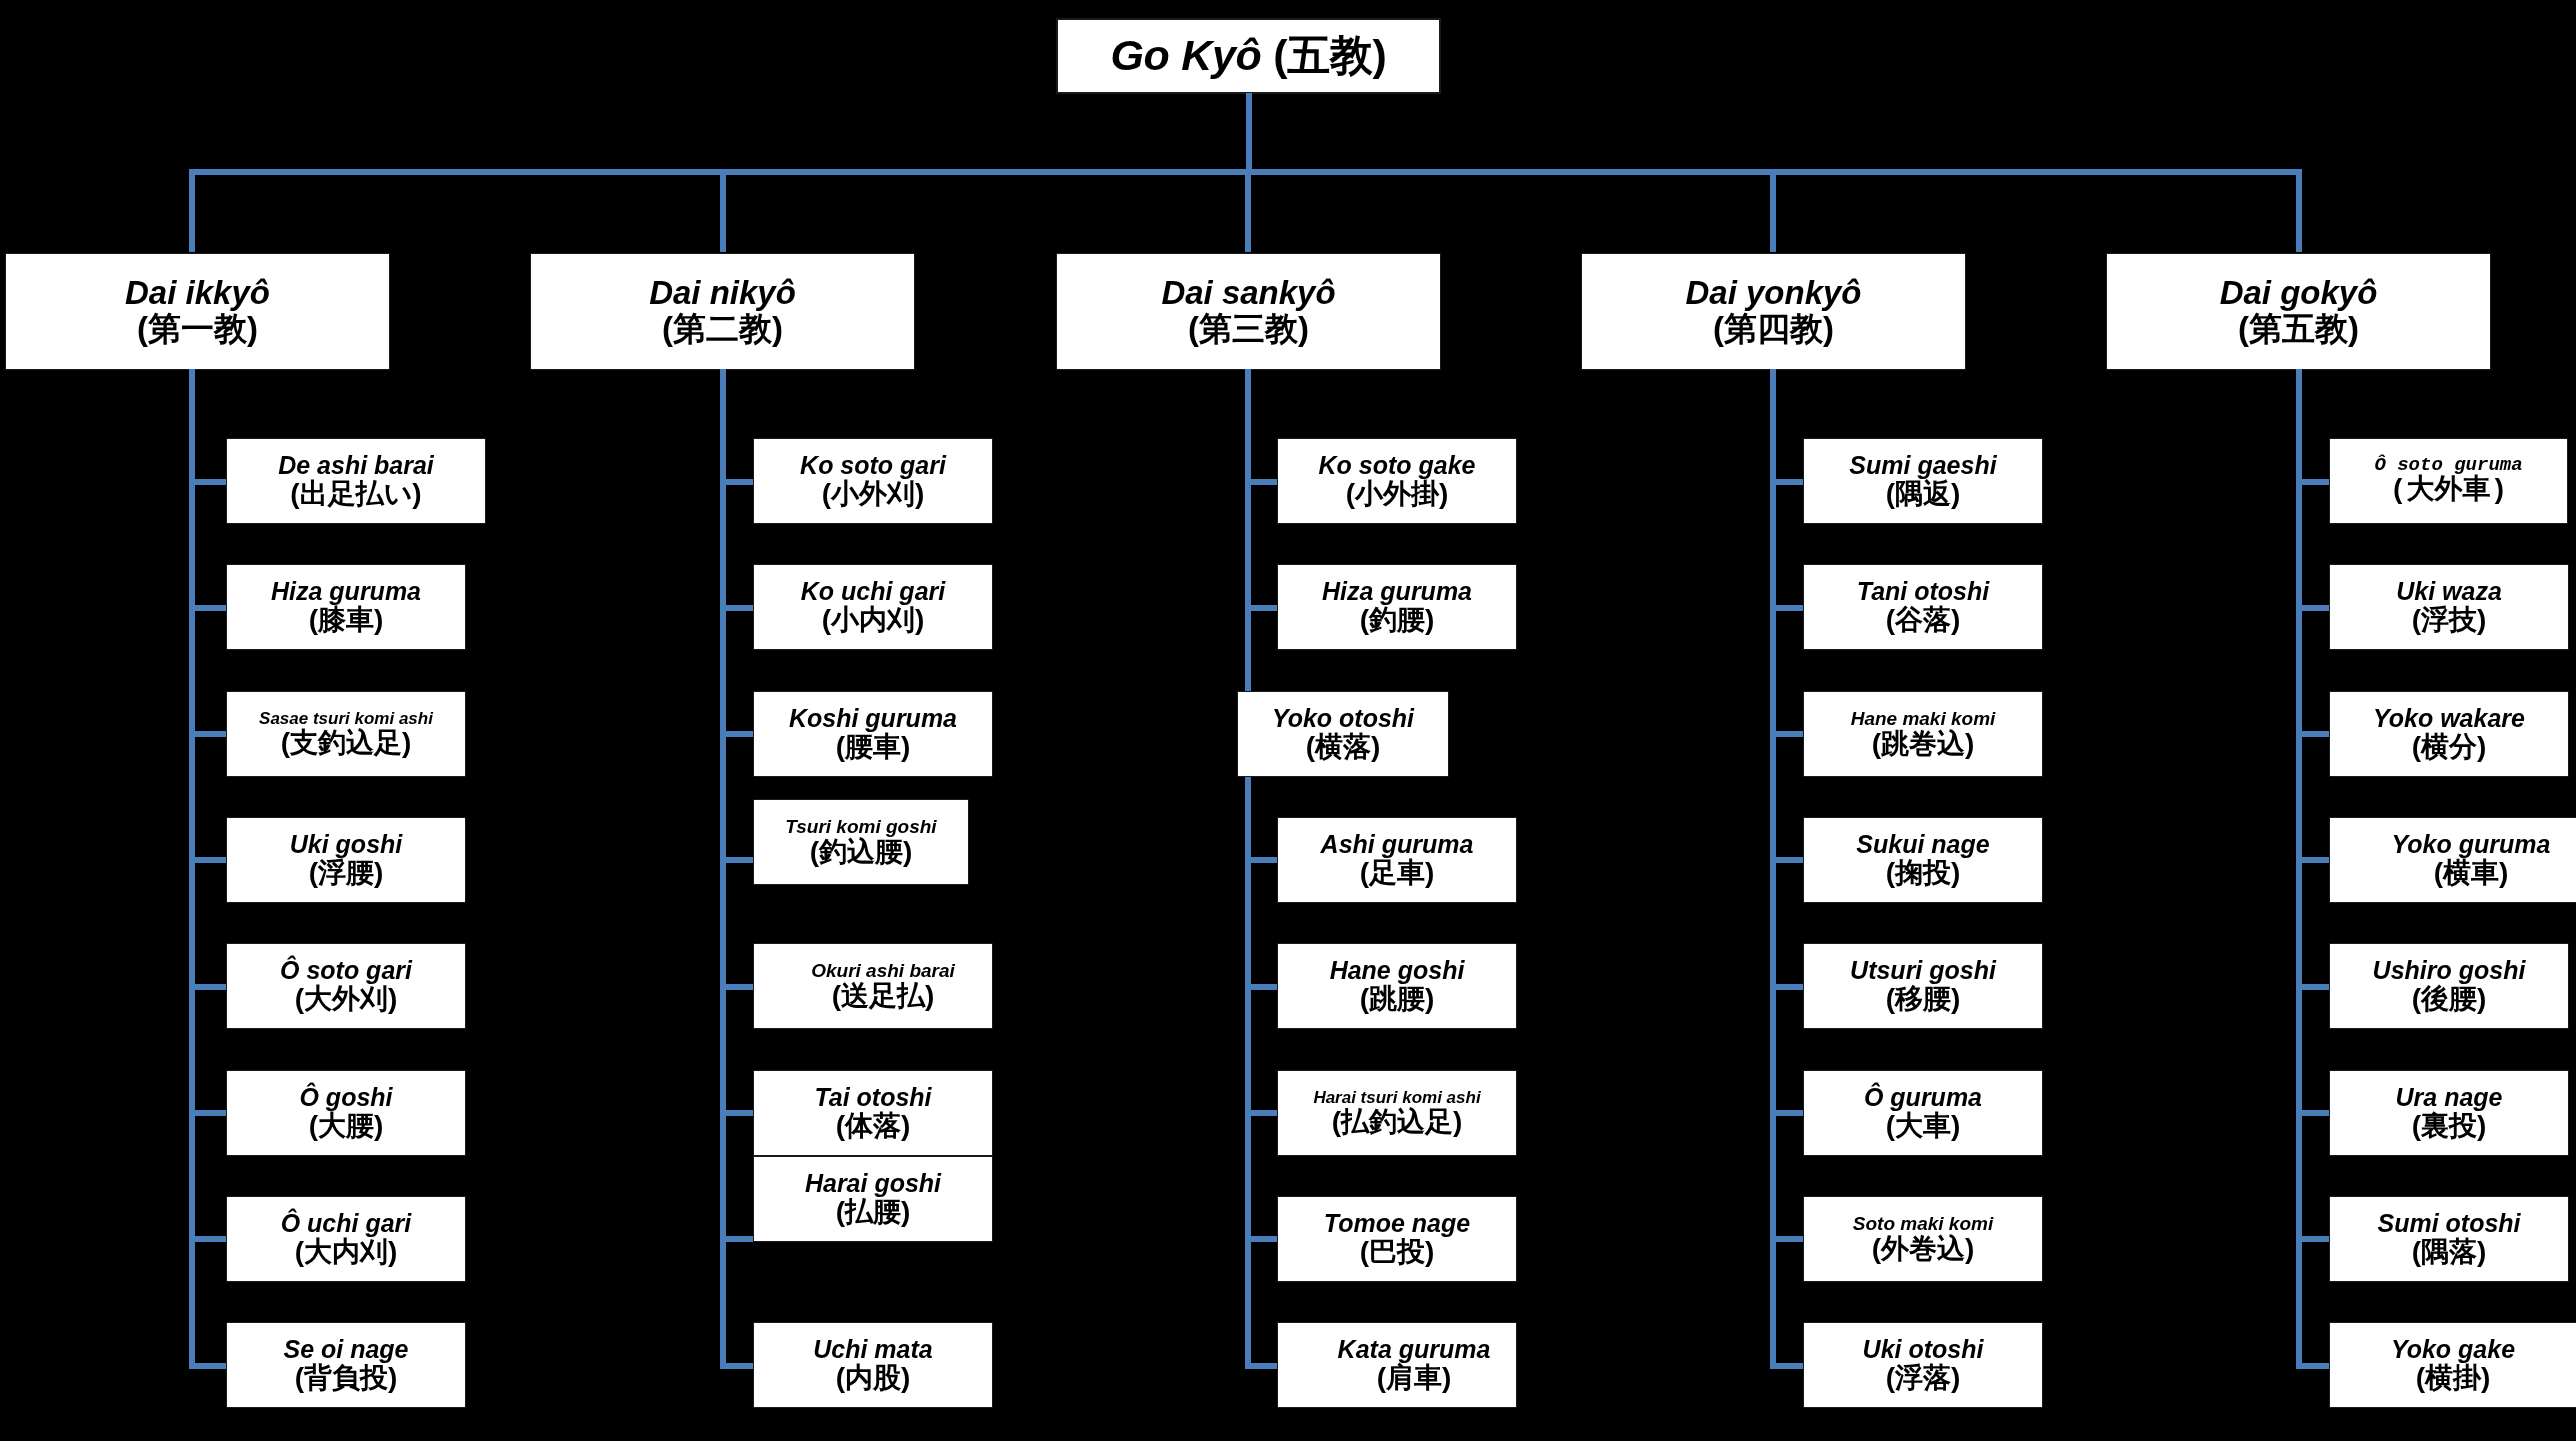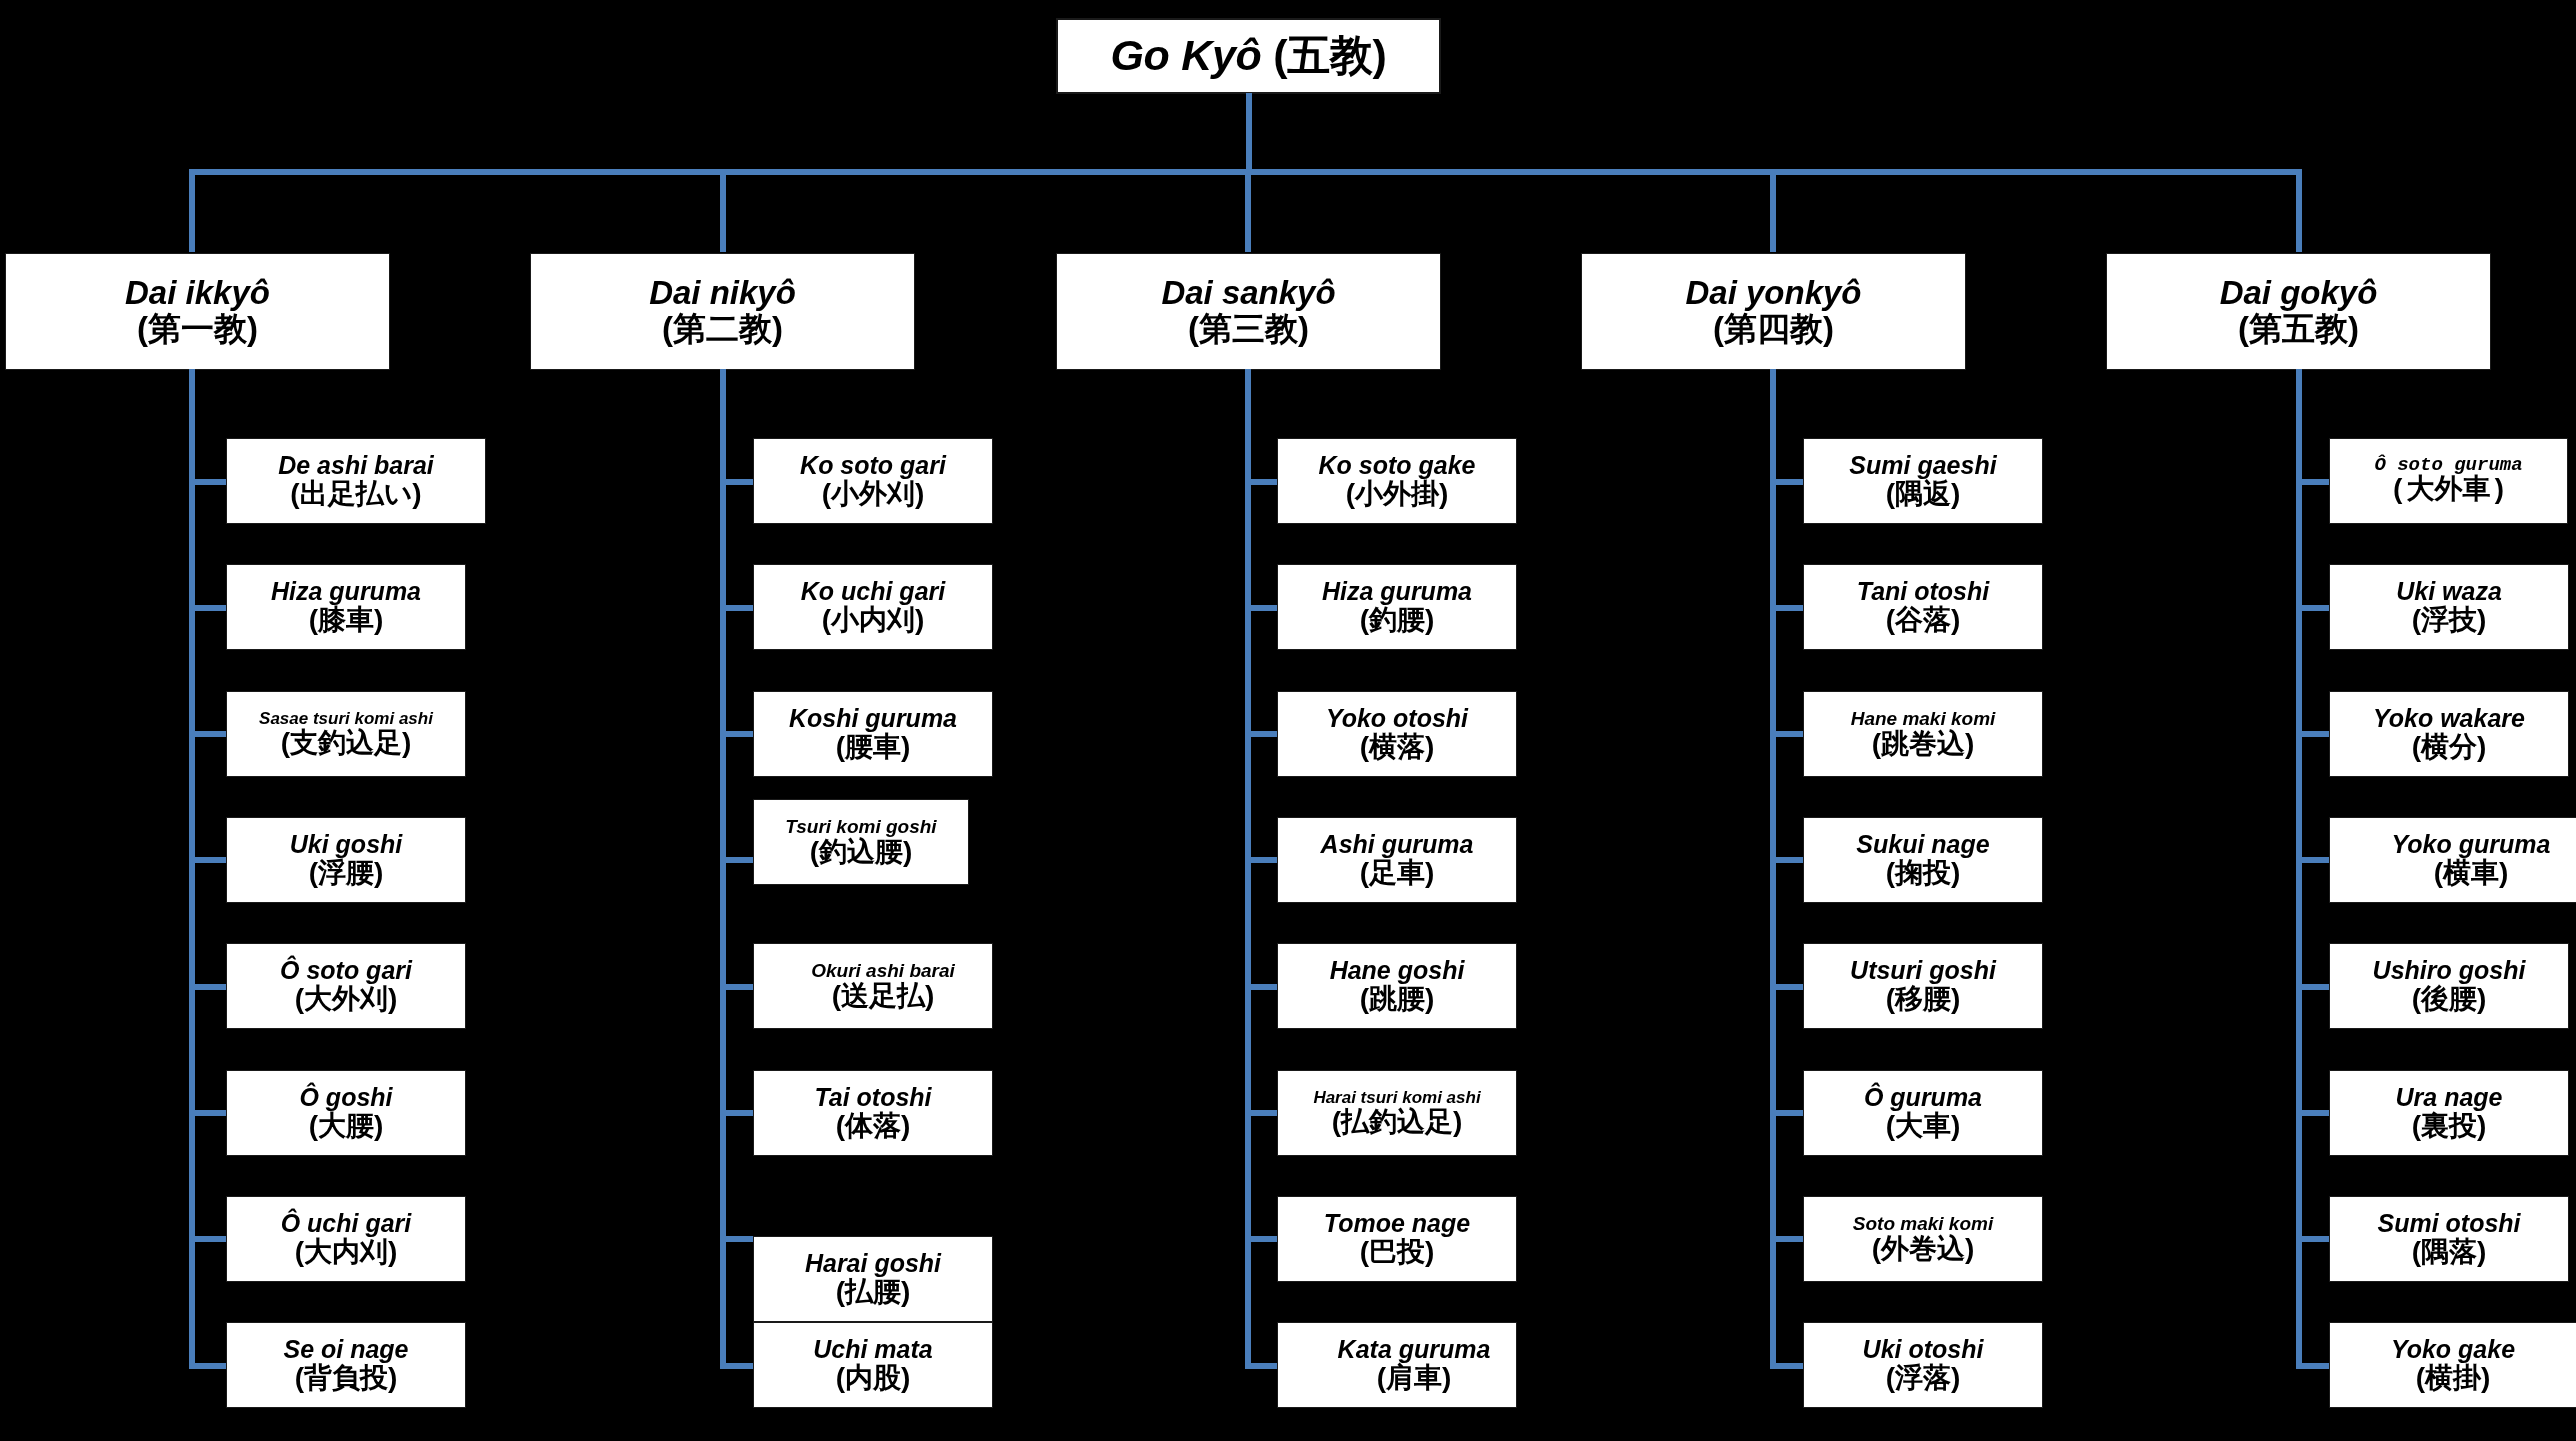--- a/index.html
+++ b/index.html
@@ -156,21 +156,21 @@
       <div class="box leaf sm" style="left: 753px; top: 943px; width: 240px; padding-left: 20px;">
         <div class="romaji">Okuri ashi barai</div>
         <div class="kanji">(送足払)</div>
       </div>
       <div class="conn h" style="left: 720px; top: 1110px; width: 33px;"></div>
       <div class="box leaf" style="left: 753px; top: 1070px; width: 240px;">
         <div class="romaji">Tai otoshi</div>
         <div class="kanji">(体落)</div>
       </div>
       <div class="conn h" style="left: 720px; top: 1236px; width: 33px;"></div>
-      <div class="box leaf" style="left: 753px; top: 1236px; width: 240px;">
+      <div class="box leaf" style="left: 753px; top: 1156px; width: 240px;">
         <div class="romaji">Harai goshi</div>
         <div class="kanji">(払腰)</div>
       </div>
       <div class="conn h" style="left: 720px; top: 1363px; width: 33px;"></div>
       <div class="box leaf" style="left: 753px; top: 1322px; width: 240px;">
         <div class="romaji">Uchi mata</div>
         <div class="kanji">(内股)</div>
       </div>
       <div class="conn v" style="left: 1245px; top: 169px; height: 83px;"></div>
       <div class="box cat" style="left: 1056px; width: 385px;">
@@ -182,21 +182,21 @@
       <div class="box leaf" style="left: 1277px; top: 438px; width: 240px;">
         <div class="romaji">Ko soto gake</div>
         <div class="kanji">(小外掛)</div>
       </div>
       <div class="conn h" style="left: 1245px; top: 605px; width: 32px;"></div>
       <div class="box leaf" style="left: 1277px; top: 564px; width: 240px;">
         <div class="romaji">Hiza guruma</div>
         <div class="kanji">(釣腰)</div>
       </div>
       <div class="conn h" style="left: 1245px; top: 731px; width: 32px;"></div>
-      <div class="box leaf" style="left: 1277px; top: 691px; width: 240px; text-align: center;">
+      <div class="box leaf" style="left: 1237px; top: 691px; width: 212px; text-align: center;">
         <div class="romaji">Yoko otoshi</div>
         <div class="kanji">(横落)</div>
       </div>
       <div class="conn h" style="left: 1245px; top: 857px; width: 32px;"></div>
       <div class="box leaf" style="left: 1277px; top: 817px; width: 240px;">
         <div class="romaji">Ashi guruma</div>
         <div class="kanji">(足車)</div>
       </div>
       <div class="conn h" style="left: 1245px; top: 984px; width: 32px;"></div>
       <div class="box leaf" style="left: 1277px; top: 943px; width: 240px;">

